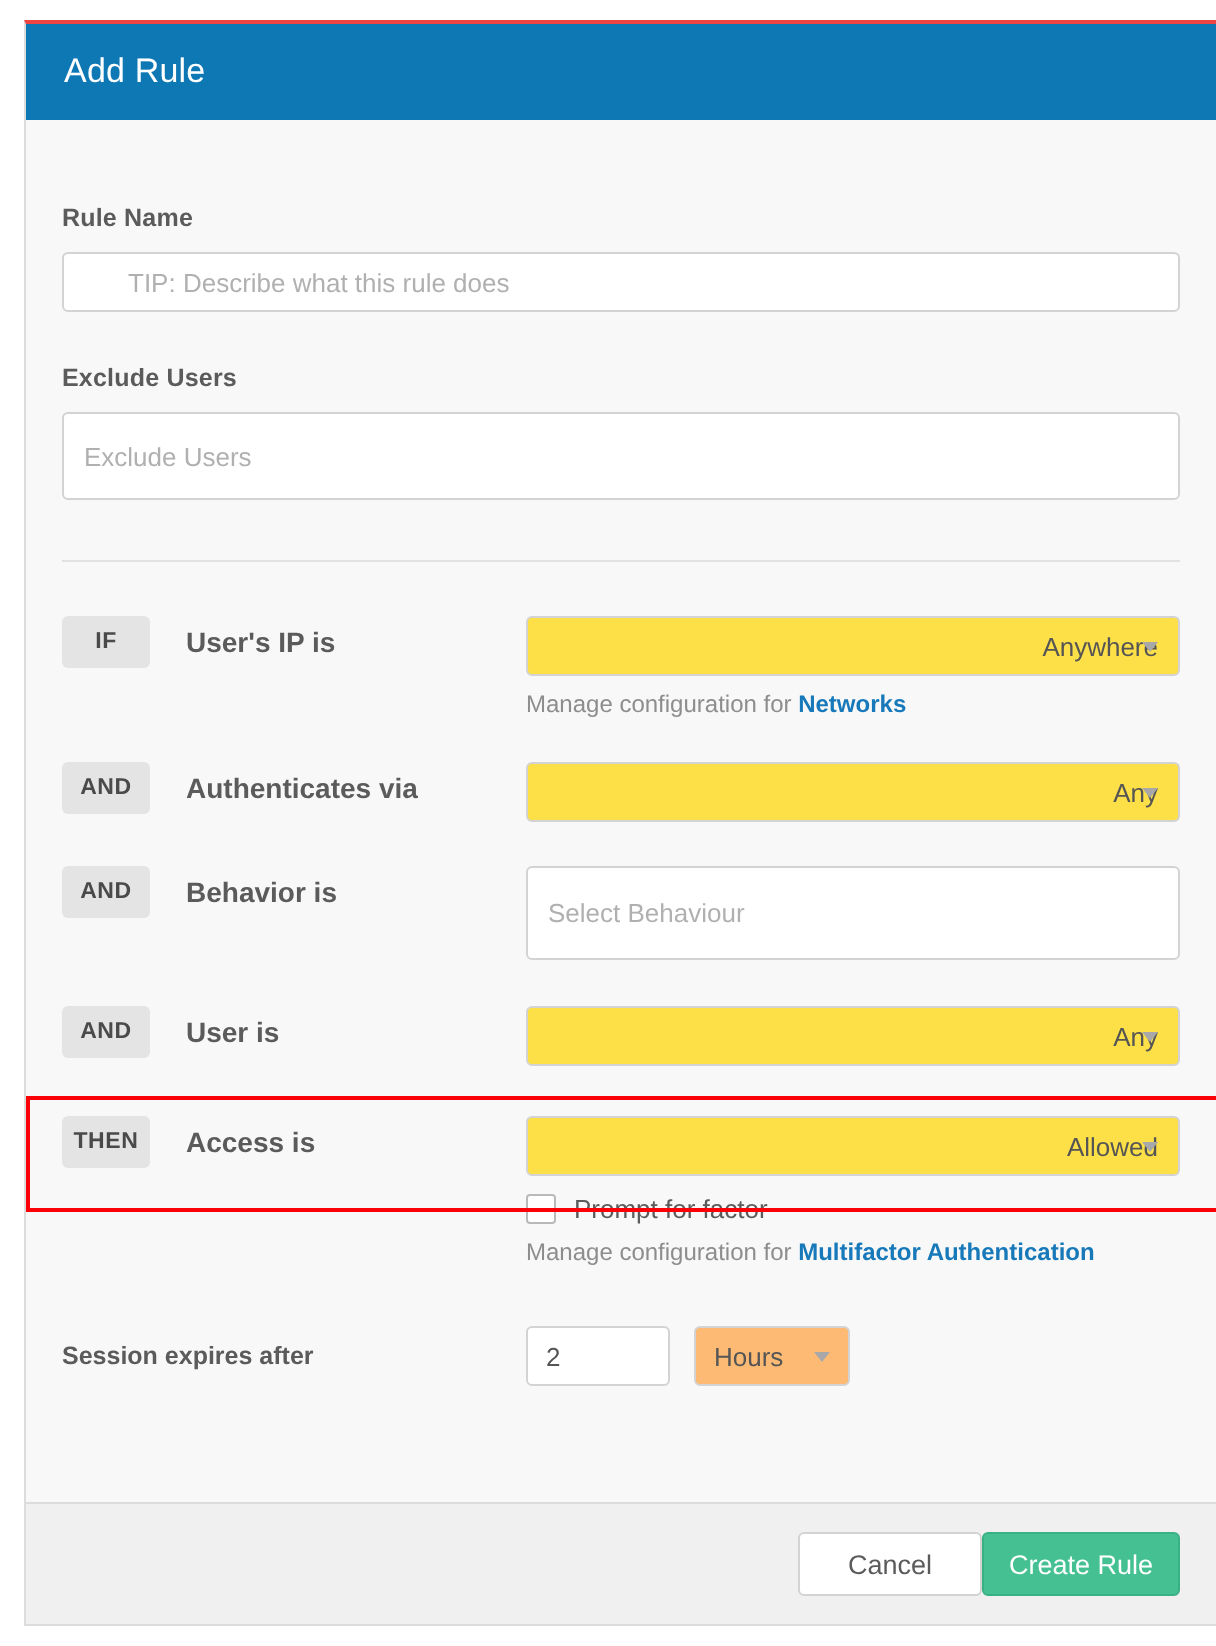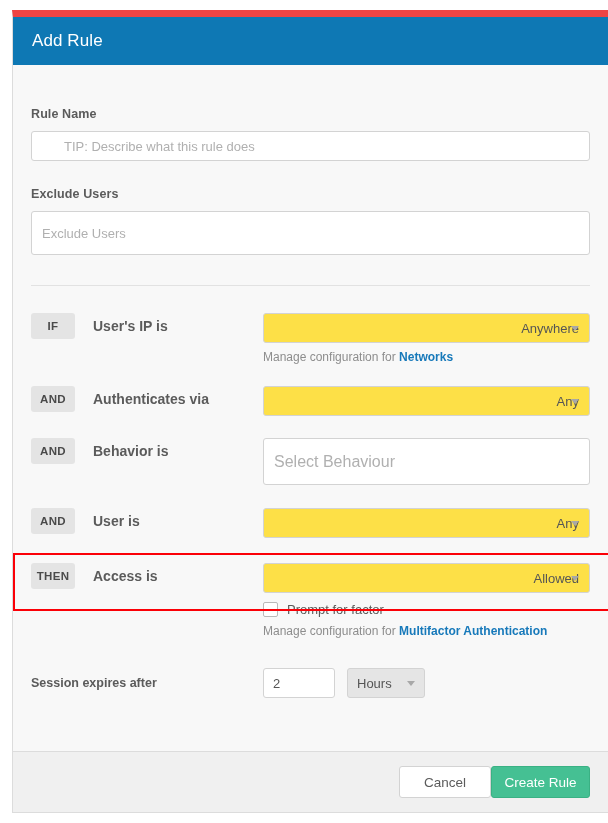--- a/index.html
+++ b/index.html
@@ -15,21 +15,21 @@
   }
 
   .modal {
     position: absolute;
     left: 12px;
     top: 10px;
     width: 596px;
     height: 803px;
     background: #f8f8f8;
     border-left: 1px solid #dcdcdc;
-    border-top: 7px solid #ef4444;
+    border-top: 2px solid #ef4444;
     border-bottom: 1px solid #dcdcdc;
     box-sizing: border-box;
     overflow: hidden;
   }
 
   
   .modal-header {
     height: 48px;
     background: #0e78b4;
     display: flex;
@@ -146,21 +146,21 @@
   }
   .placeholder-box {
     height: 47px;
     border: 1px solid #d3d3d3;
     border-radius: 3px;
     background: #ffffff;
     display: flex;
     align-items: center;
     padding: 4px 10px;
     box-sizing: border-box;
-    font-size: 16px;
+    font-size: 13px;
     color: #b0b0b0;
     cursor: text;
   }
 
   .hint {
     font-size: 12px;
     color: #8d8d8d;
     margin-top: 7px;
   }
   .hint a {
@@ -228,21 +228,21 @@
     box-sizing: border-box;
     outline: none;
   }
   .unit-select {
     position: relative;
     width: 78px;
     height: 30px;
     margin-left: 12px;
     border: 1px solid #d3d3d3;
     border-radius: 3px;
-    background: #e5e5e5;
+    background: #fdba74;
     display: flex;
     align-items: center;
     padding: 0 9px;
     box-sizing: border-box;
     font-size: 13px;
     color: #555;
     cursor: pointer;
   }
   .unit-select .caret {
     position: absolute;

